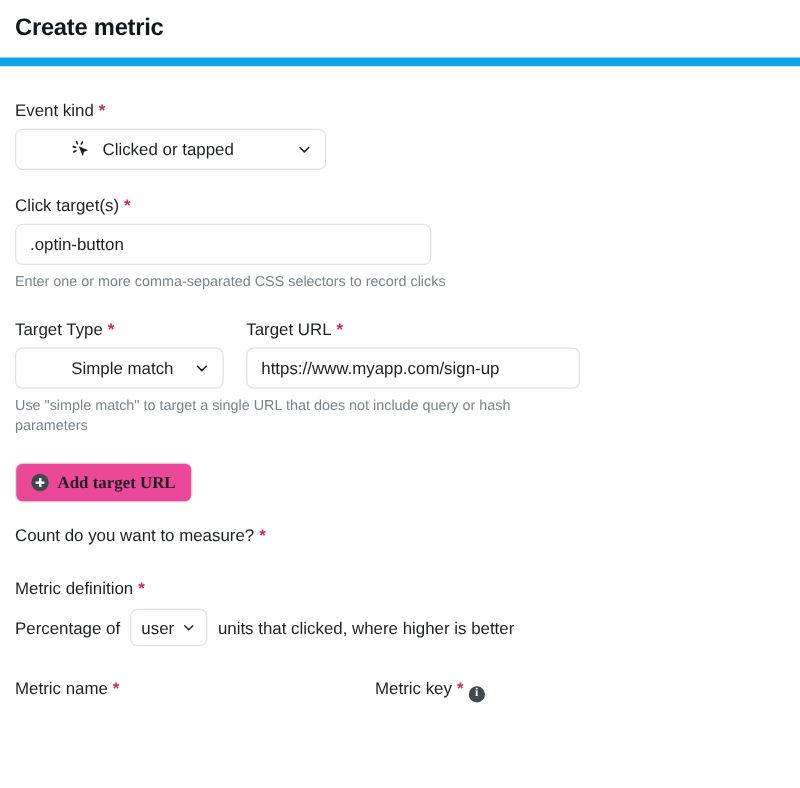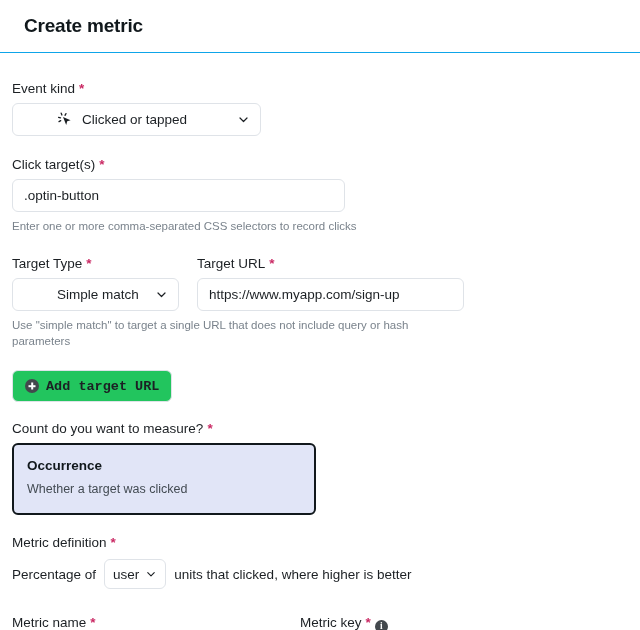--- a/index.html
+++ b/index.html
@@ -11,24 +11,24 @@
     font-family: "Liberation Sans", sans-serif;
     color: #1c2024;
     overflow: hidden;
   }
 
   .page { position: relative; width: 640px; height: 630px; }
 
   
   .header {
     height: 53px;
-    padding: 0 0 0 24px;
+    padding: 0 0 0 12px;
     display: flex;
     align-items: center;
-    border-bottom: 1px solid #0ea5e9;
+    border-bottom: 7px solid #0ea5e9;
   }
   .header-title {
     font-size: 19px;
     font-weight: bold;
     letter-spacing: -0.2px;
     color: #11181c;
   }
 
   
   .form { padding: 0 12px; }
@@ -96,26 +96,26 @@
 
   
   .btn-add {
     display: inline-flex;
     align-items: center;
     gap: 7px;
     height: 32px;
     padding: 0 12px;
     border: 1px solid #dfe3e8;
     border-radius: 6px;
-    background: #22c55e;
+    background: #ec4899;
     font-size: 13.5px;
     font-weight: bold;
     color: #1c2024;
     cursor: pointer;
-    font-family: Liberation Mono, monospace;
+    font-family: Liberation Serif, serif;
   }
   .plus-circle {
     width: 14px; height: 14px;
     border-radius: 50%;
     background: #43484d;
     position: relative;
     flex: 0 0 auto;
   }
   .plus-circle::before, .plus-circle::after {
     content: "";
@@ -282,24 +282,20 @@
         <span>Add target URL</span>
       </button>
     </div>
 
     <div class="sec-measure">
       <div class="field-label">
         <span>Count do you want to measure?</span>
         <span class="req">*</span>
       </div>
       <div class="cards">
-        <div class="card occurrence">
-          <p class="card-title">Occurrence</p>
-          <p class="card-desc">Whether a target was clicked</p>
-        </div>
       </div>
     </div>
 
     <div class="sec-definition">
       <div class="field-label">
         <span>Metric definition</span>
         <span class="req">*</span>
       </div>
       <div class="def-line">
         <span>Percentage of</span>

